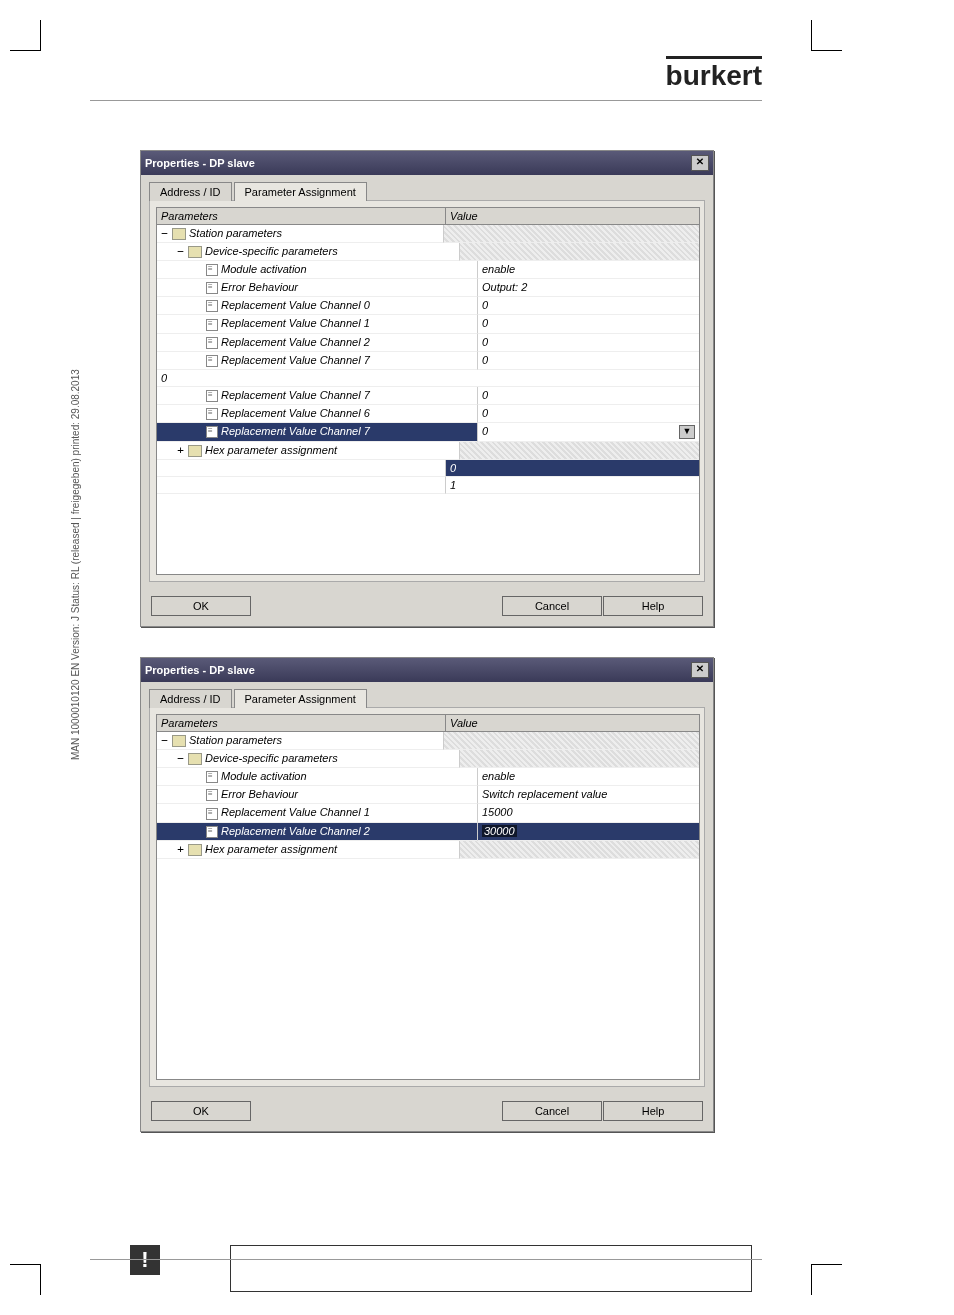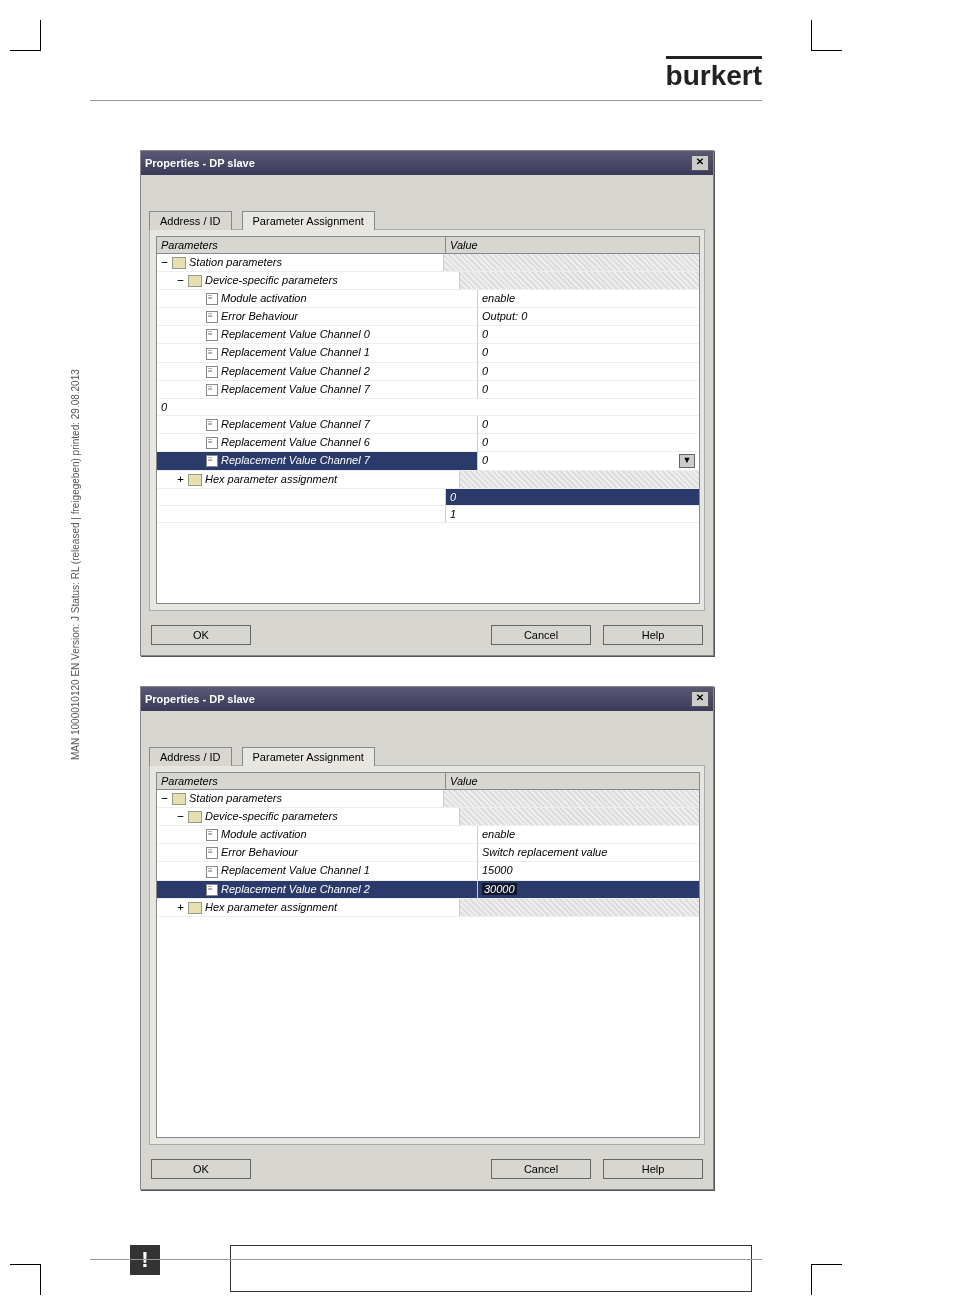--- a/index.html
+++ b/index.html
@@ -68,22 +68,21 @@
     font-size: 11px;
   }
   .closebox {
     width: 16px; height: 14px; background:#ccc; border:1px solid #555;
     text-align:center; line-height:12px; font-weight:bold; color:#000;
     font-size:10px;
   }
   .tabs {
     padding: 6px 8px 0 8px;
     display: flex;
-    gap: 10px;
-    margin-top: 29px;
+    gap: 2px;
   }
   .tab {
     padding: 3px 10px;
     background:#d8d6d0;
     border:1px solid #888;
     border-bottom:none;
     font-size:11px;
     position:relative;
     top:1px;
   }
@@ -133,21 +132,21 @@
   .indent2 { padding-left: 36px;}
   .hashed { background: repeating-linear-gradient(45deg,#eee,#eee 2px,#ddd 2px,#ddd 4px);}
   .dd { display:inline-block; width:14px; height:12px; border:1px solid #666; background:#ccc; text-align:center; line-height:10px; font-size:9px; margin-left:4px; float:right;}
   .btnrow {
     display:flex; justify-content:space-between; padding: 6px 10px 10px 10px;
   }
   .btn {
     min-width:70px; padding:3px 14px; background:#d8d6d0; border:1px solid #666;
     font-size:11px; text-align:center;
   }
-  .btnrow .right { display:flex; gap:12px;}
+  .btnrow .right { display:flex; gap:1px;}
   .sidetext {
     position:absolute;
     left: 70px;
     top: 760px;
     transform: rotate(-90deg);
     transform-origin: left top;
     font-size: 10px;
     color:#555;
     white-space:nowrap;
   }
@@ -209,21 +208,21 @@
               <div class="grow">
                 <div class="gcol1 indent1"><span class="tree-icn">−</span><span class="folder"></span><span>Device-specific parameters</span></div>
                 <div class="gcol2 hashed"></div>
               </div>
               <div class="grow">
                 <div class="gcol1 indent2"><span class="tree-icn"></span><span class="leaf"></span><span>Module activation</span></div>
                 <div class="gcol2">enable</div>
               </div>
               <div class="grow">
                 <div class="gcol1 indent2"><span class="tree-icn"></span><span class="leaf"></span><span>Error Behaviour</span></div>
-                <div class="gcol2">Output: 0</div>
+                <div class="gcol2">Output: 2</div>
               </div>
               <div class="grow">
                 <div class="gcol1 indent2"><span class="tree-icn"></span><span class="leaf"></span><span>Replacement Value Channel 0</span></div>
                 <div class="gcol2">0</div>
               </div>
               <div class="grow">
                 <div class="gcol1 indent2"><span class="tree-icn"></span><span class="leaf"></span><span>Replacement Value Channel 1</span></div>
                 <div class="gcol2">0</div>
               </div>
               <div class="grow">

